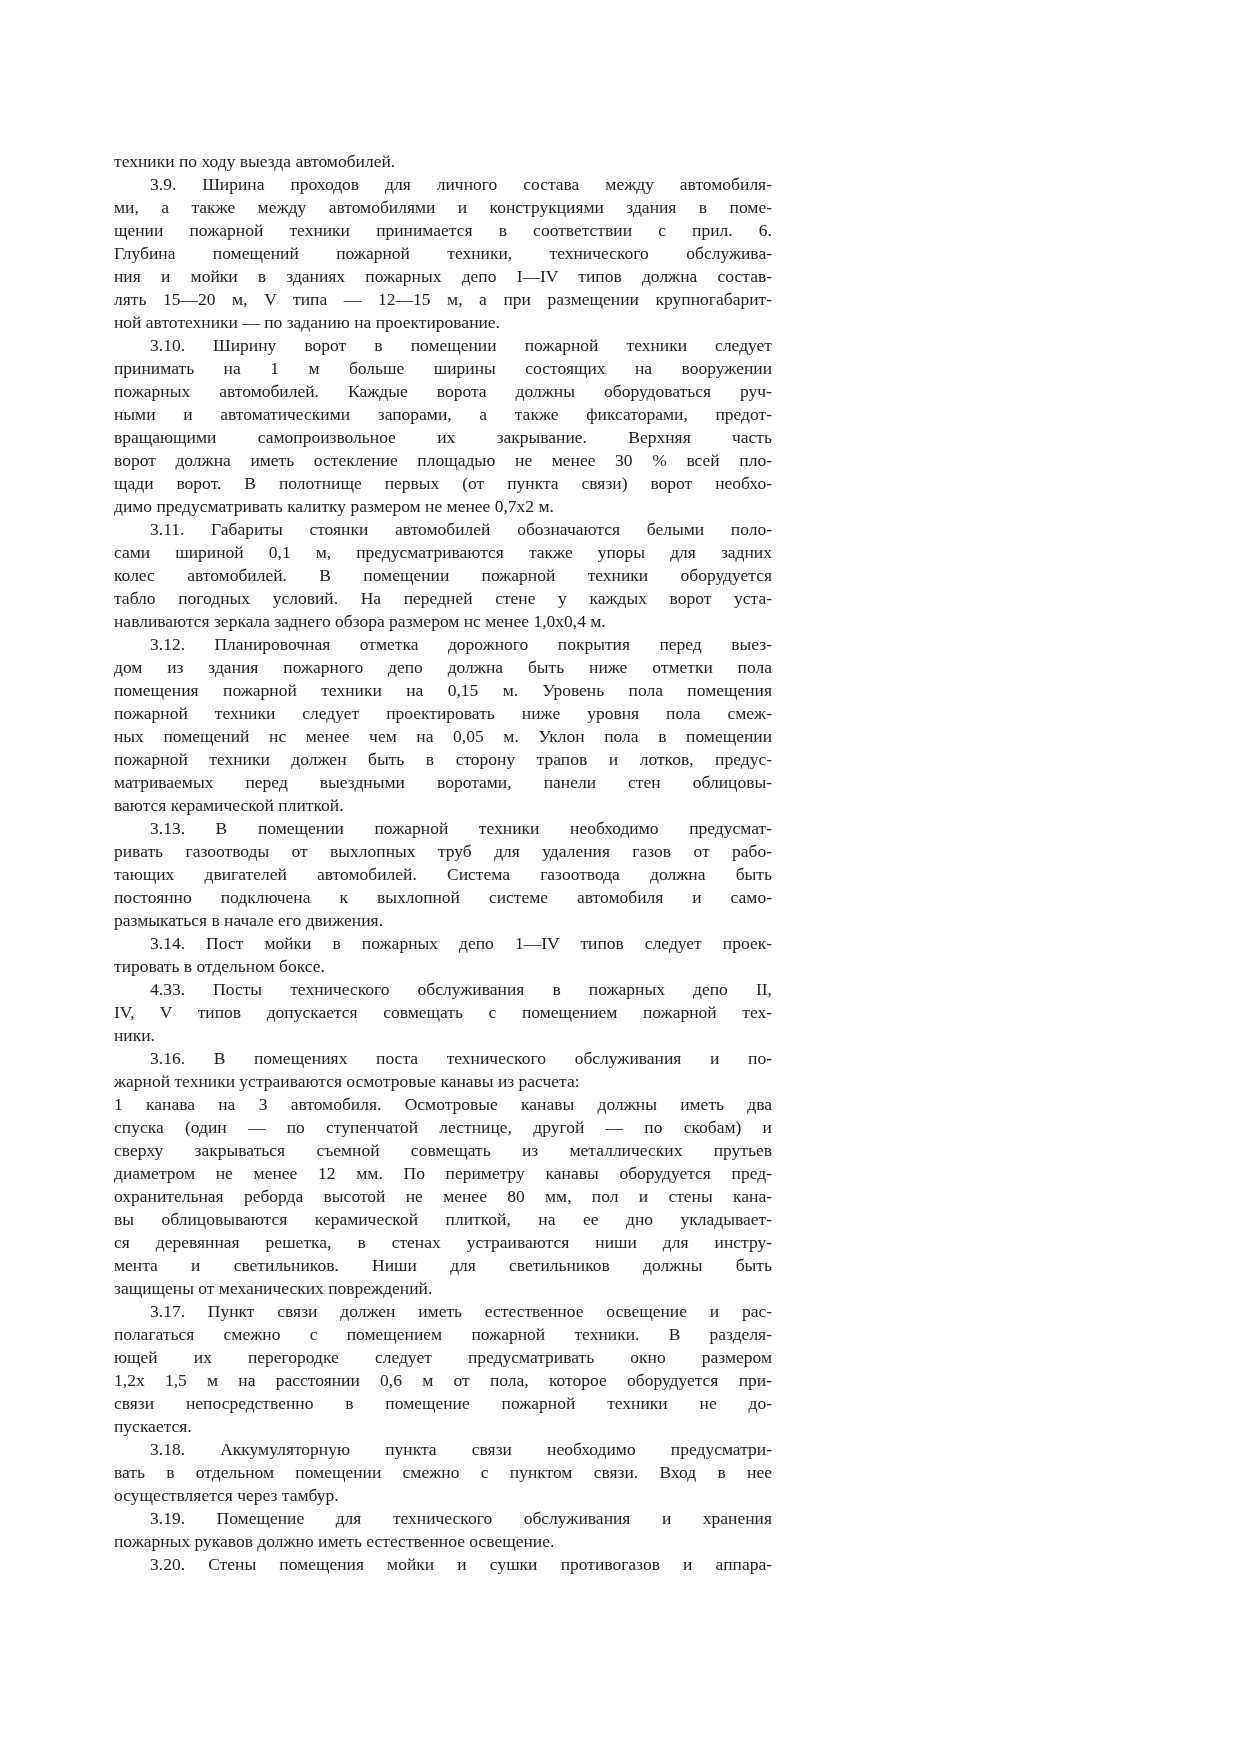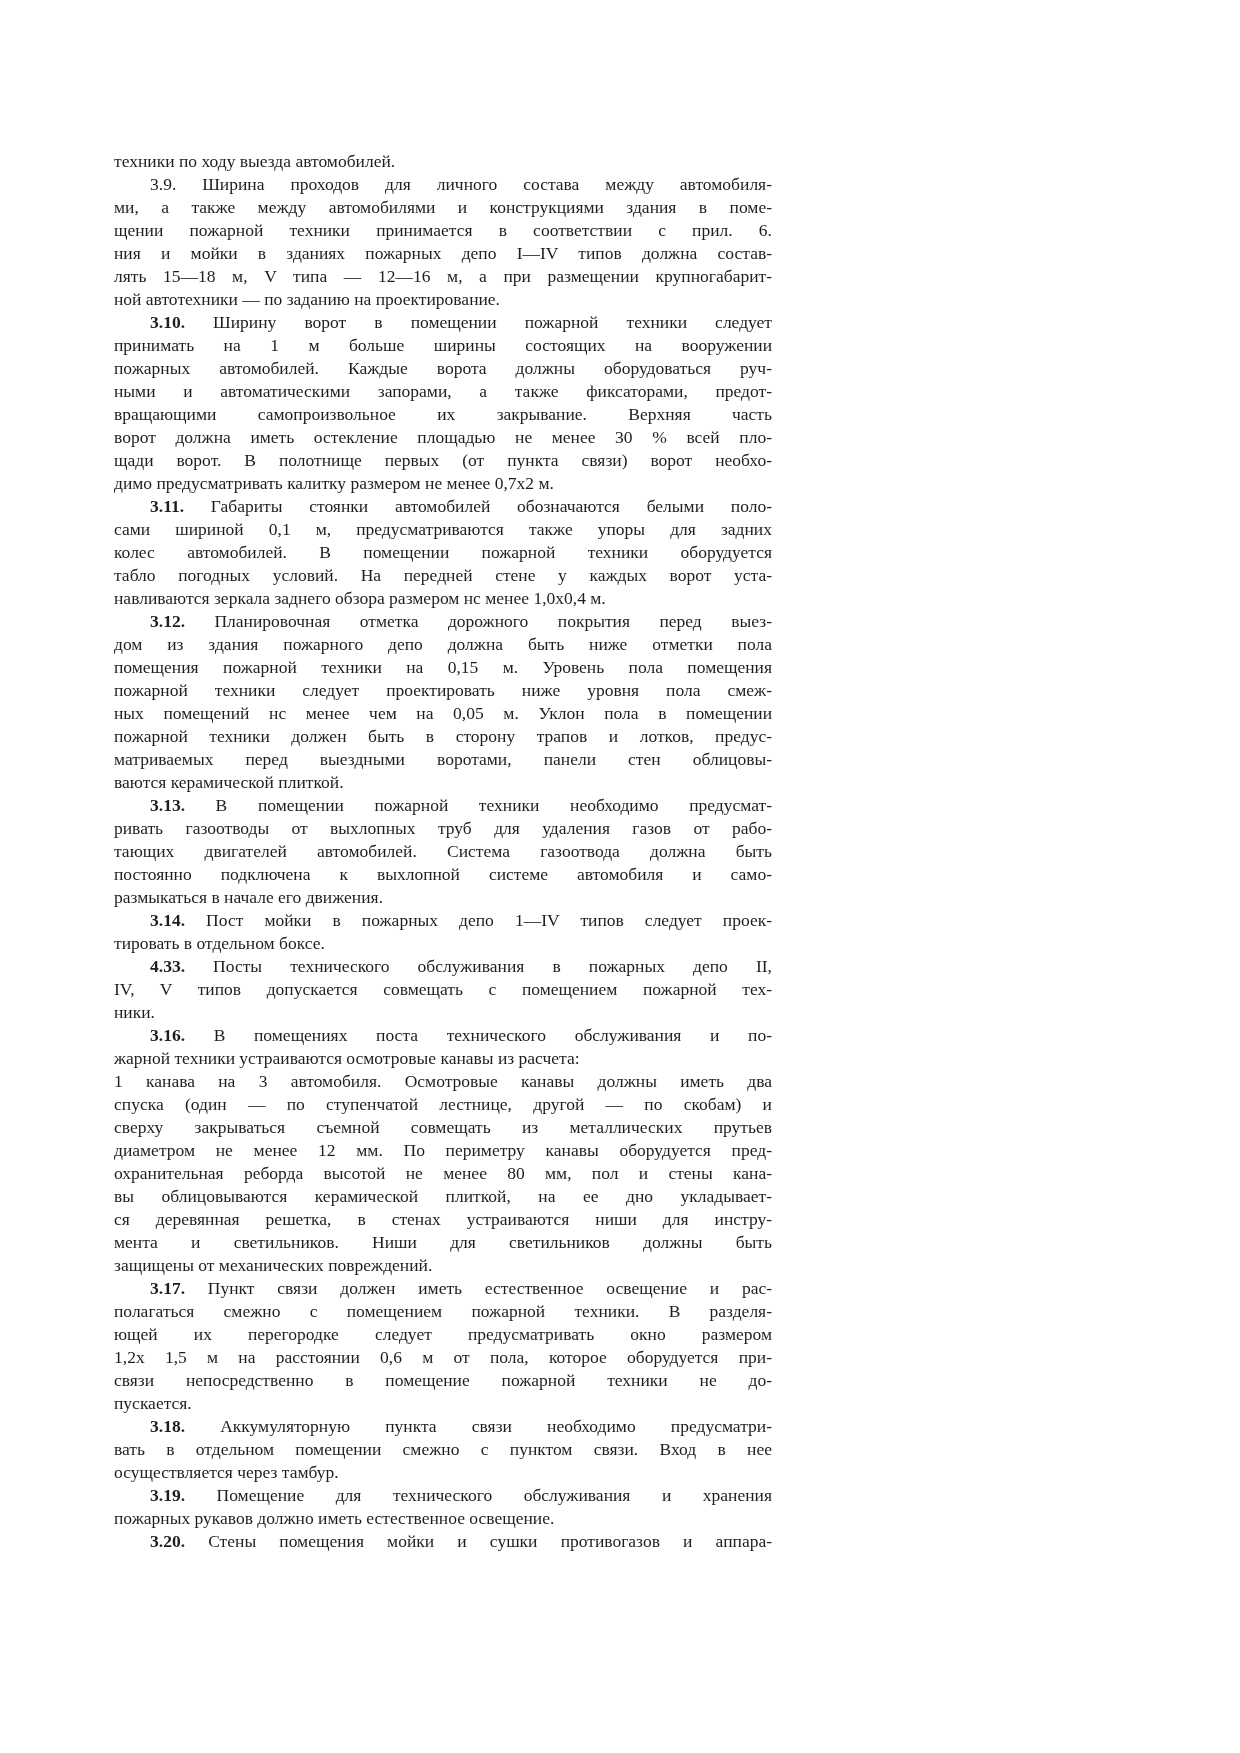--- a/index.html
+++ b/index.html
@@ -30,34 +30,35 @@
     text-align-last: justify;
     white-space: normal;
   }
   .ln.nj {
     text-align-last: left;
   }
   .ln.ind {
     text-indent: 36px;
   }
   .ln b {
-    font-weight: 700;
+    font-weight: 400;
   }
 </style>
 </head>
 <body>
 
 <div class="page">
   <div class="text-column">
       <div class="ln nj">техники по ходу выезда автомобилей.</div>
       <div class="ln ind">3.9. Ширина проходов для личного состава между автомобиля-</div>
       <div class="ln">ми, а также между автомобилями и конструкциями здания в поме-</div>
       <div class="ln">щении пожарной техники принимается в соответствии с прил. 6.</div>
+      <div class="ln">Глубина помещений пожарной техники, технического обслужива-</div>
       <div class="ln">ния и мойки в зданиях пожарных депо I—IV типов должна состав-</div>
-      <div class="ln">лять 15—18 м, V типа — 12—16 м, а при размещении крупногабарит-</div>
+      <div class="ln">лять 15—20 м, V типа — 12—15 м, а при размещении крупногабарит-</div>
       <div class="ln nj">ной автотехники — по заданию на проектирование.</div>
       <div class="ln ind"><b>3.10.</b> Ширину ворот в помещении пожарной техники следует</div>
       <div class="ln">принимать на 1 м больше ширины состоящих на вооружении</div>
       <div class="ln">пожарных автомобилей. Каждые ворота должны оборудоваться руч-</div>
       <div class="ln">ными и автоматическими запорами, а также фиксаторами, предот-</div>
       <div class="ln">вращающими самопроизвольное их закрывание. Верхняя часть</div>
       <div class="ln">ворот должна иметь остекление площадью не менее 30 % всей пло-</div>
       <div class="ln">щади ворот. В полотнище первых (от пункта связи) ворот необхо-</div>
       <div class="ln nj">димо предусматривать калитку размером не менее 0,7х2 м.</div>
       <div class="ln ind"><b>3.11.</b> Габариты стоянки автомобилей обозначаются белыми поло-</div>

